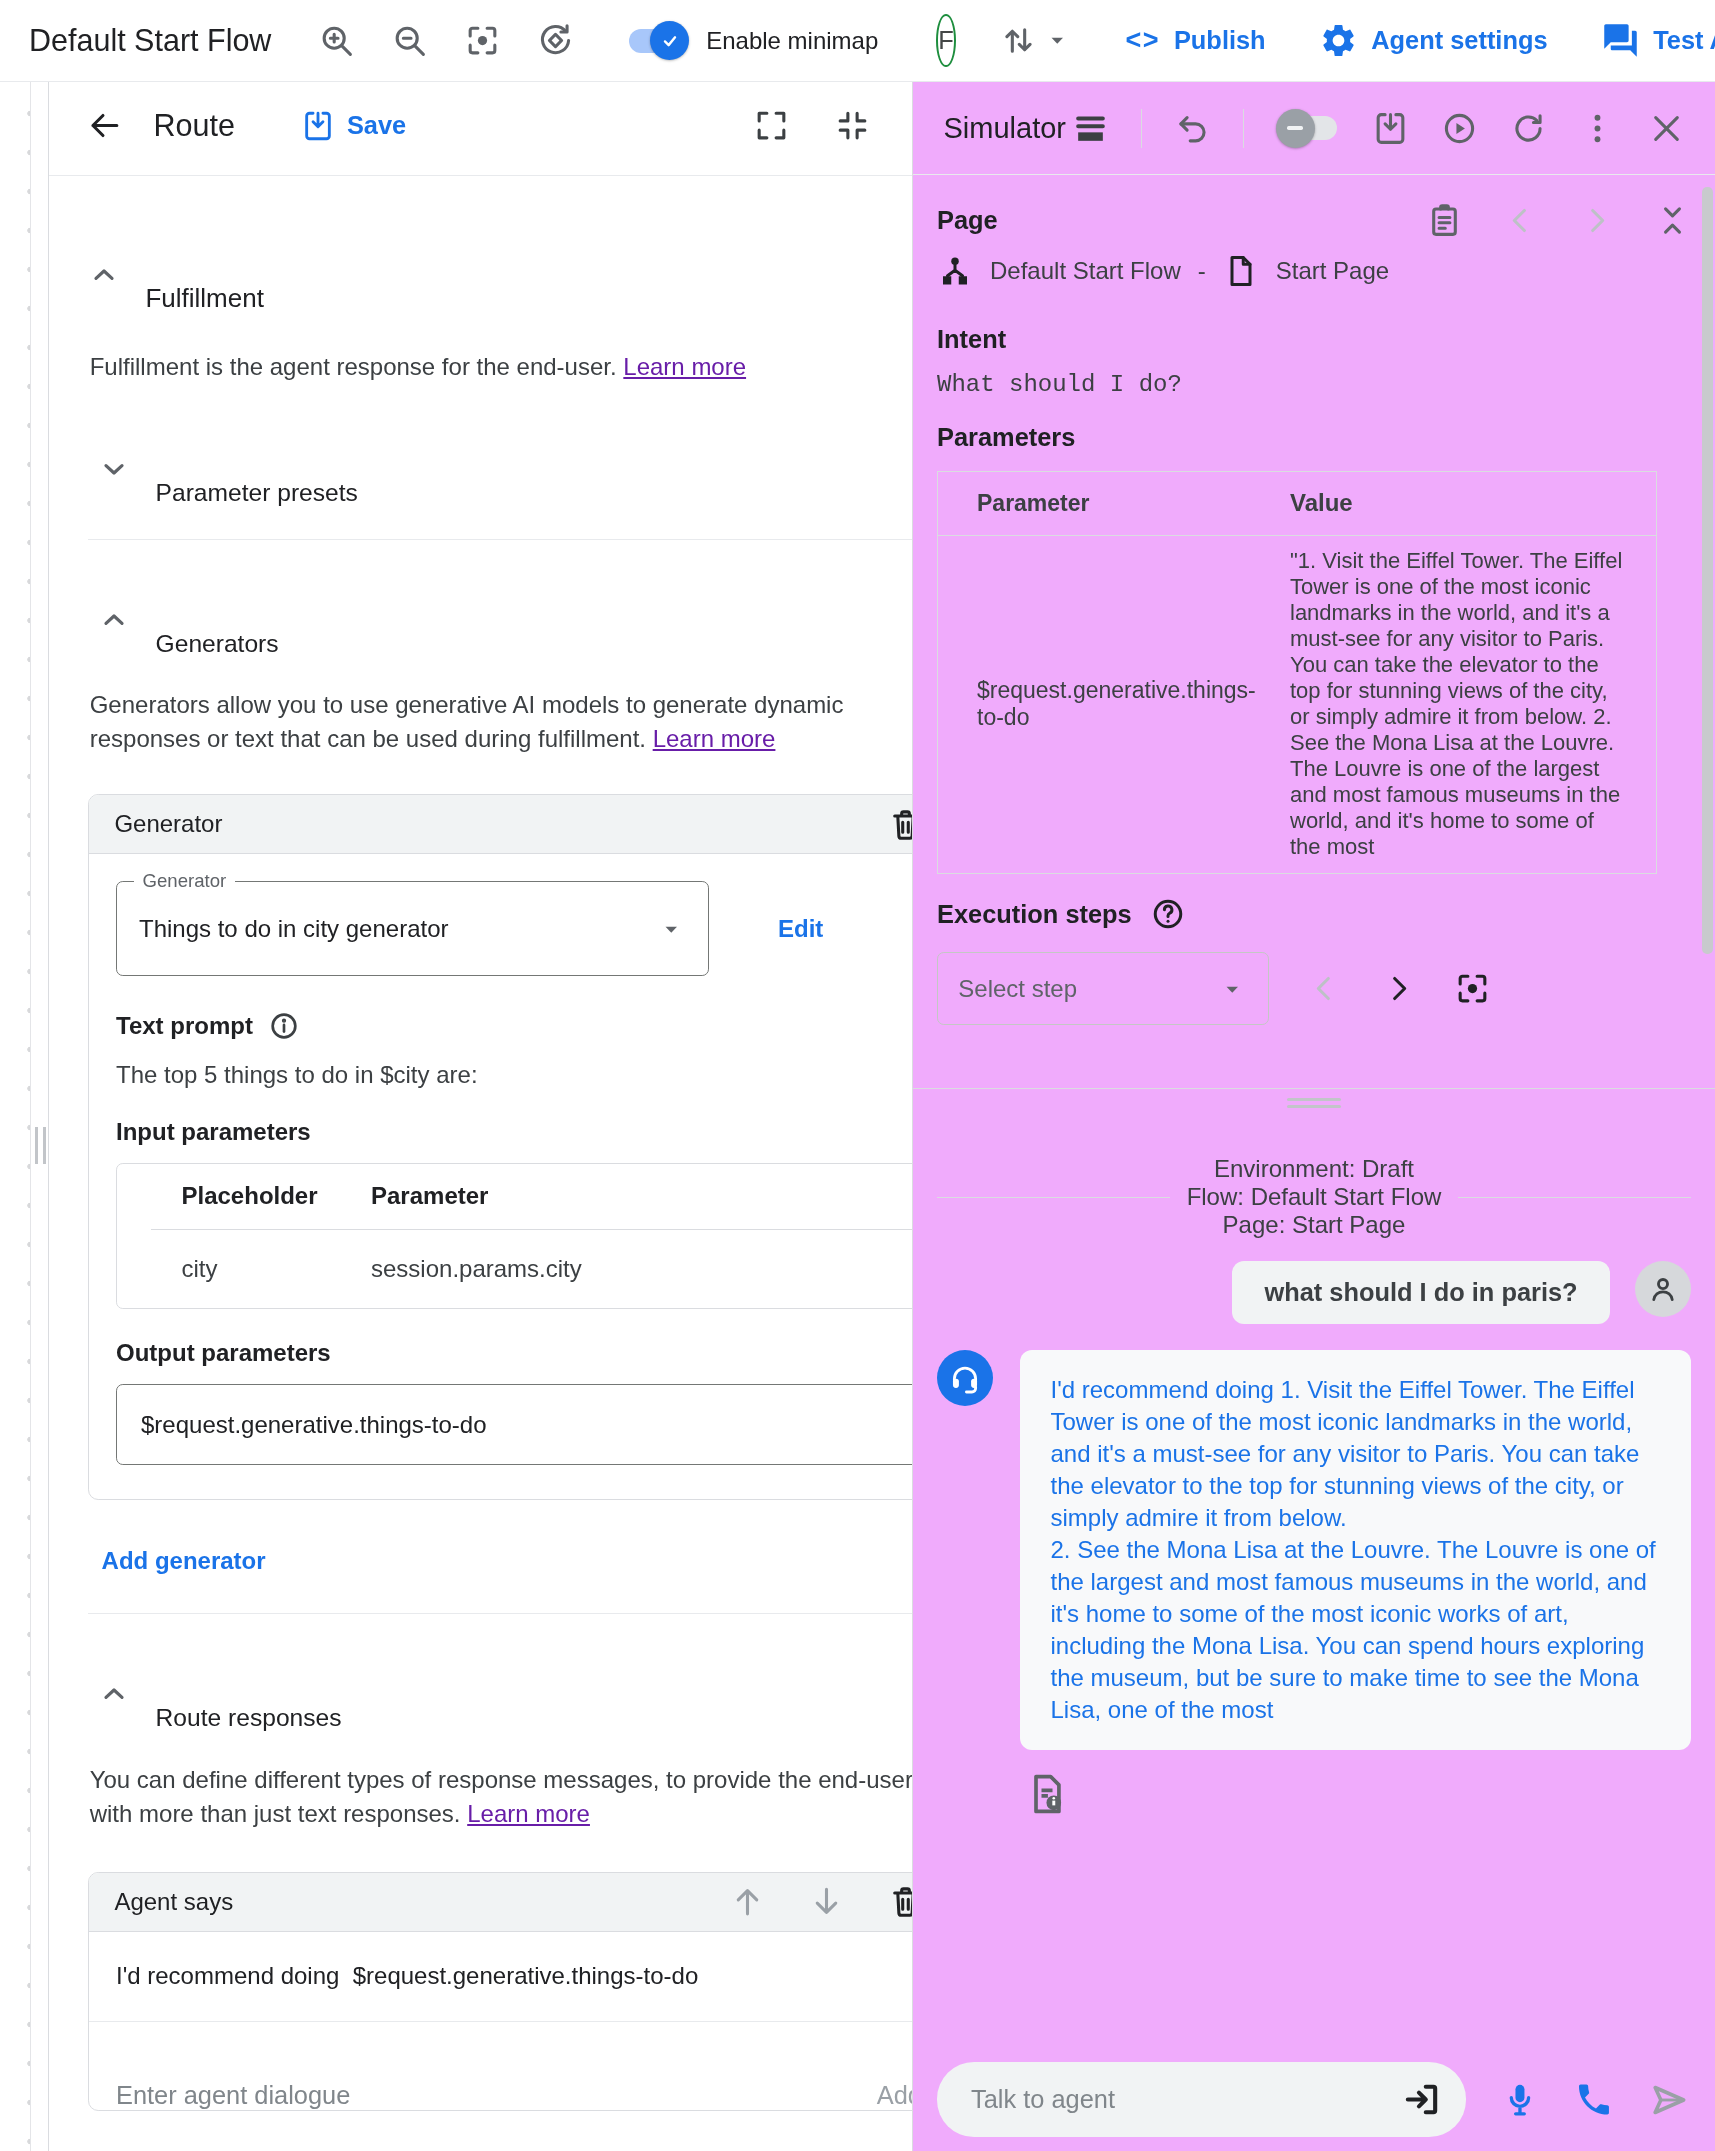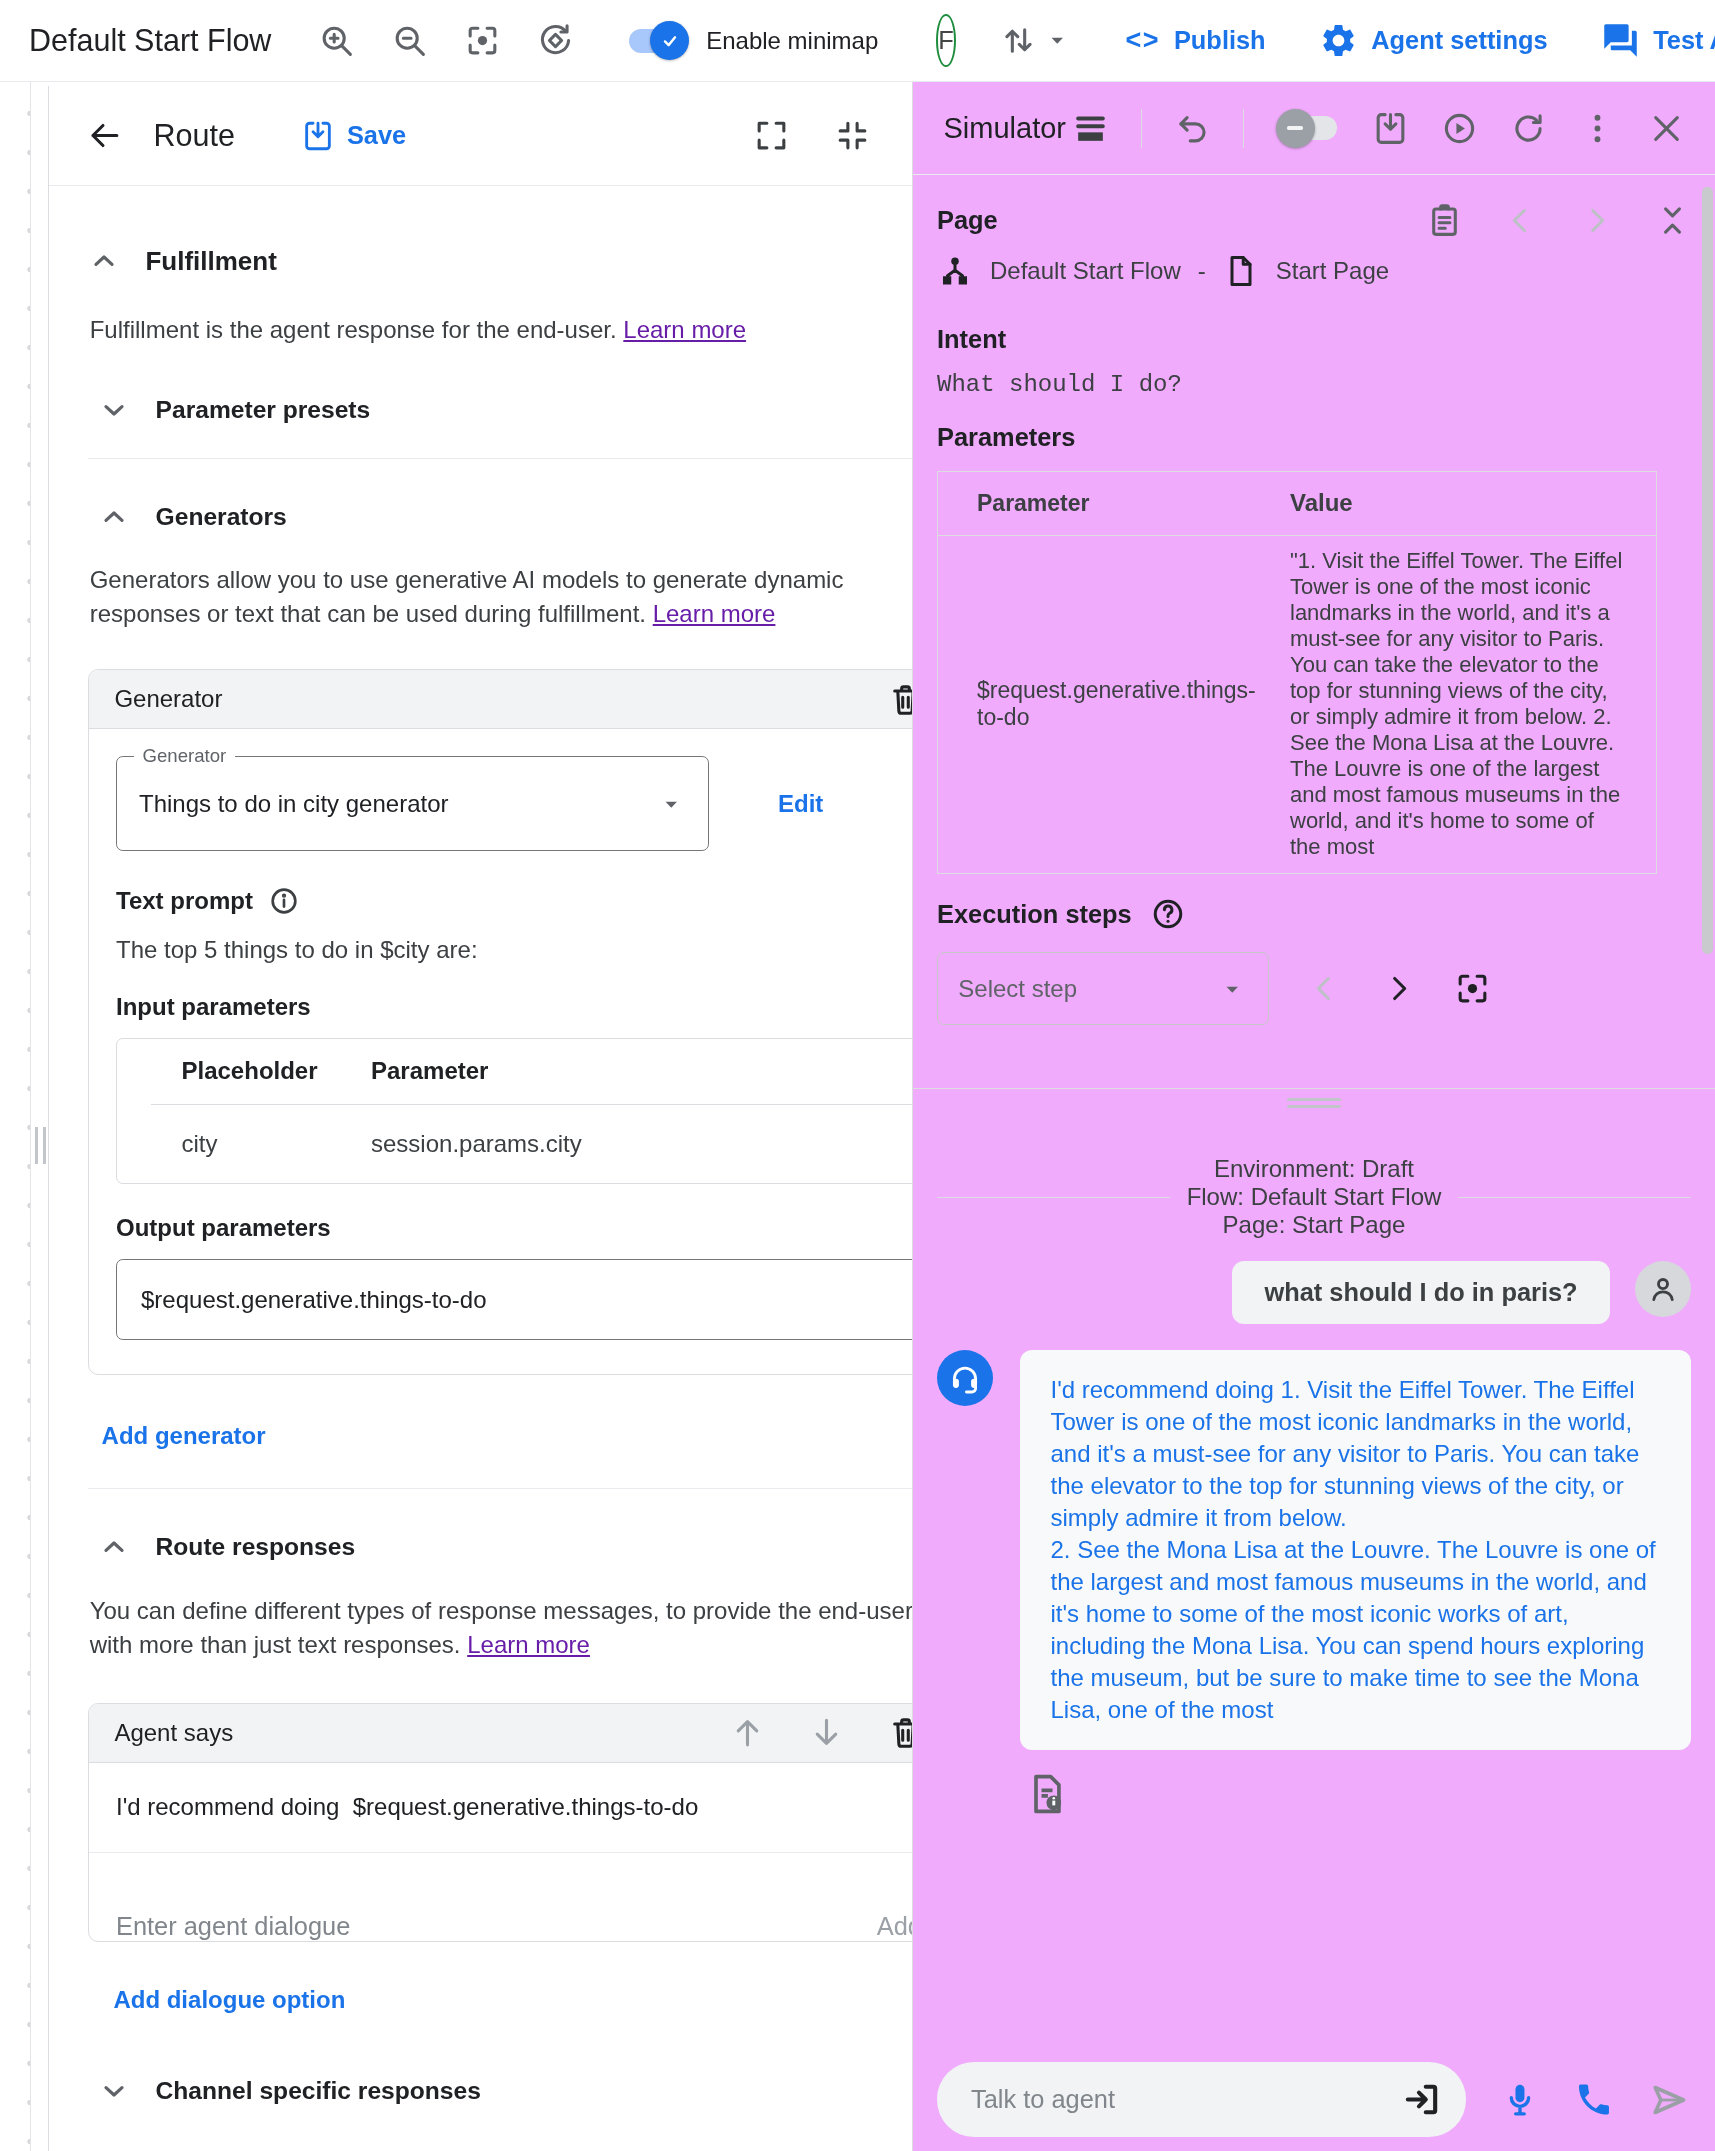--- a/index.html
+++ b/index.html
@@ -38,31 +38,31 @@
   .tb-action .ic { width:39px; height:39px; }
 
   
   .canvas-strip { position:absolute; top:82px; left:0; width:31px; bottom:0; background:#fff;
     background-image:radial-gradient(circle,#d7d8da 2.5px,transparent 3.1px);
     background-size:40px 39px; background-position:10.2px 12px; border-right:0.8px solid #e4e5e8; }
   .gutter-handle { position:absolute; left:35px; top:1127px; display:flex; gap:4.2px; }
   .gutter-handle i { display:block; width:3.4px; height:37px; background:#c2c5c9; }
 
   
-  .route-panel { position:absolute; top:86px; left:48px; width:942px; bottom:0; background:#fff;
+  .route-panel { position:absolute; top:76px; left:48px; width:942px; bottom:0; background:#fff;
                  border-left:0.8px solid #dadce0; border-right:0.8px solid #dadce0; overflow:hidden; }
   .route-header { height:100px; border-bottom:0.8px solid #e8eaed; display:flex; align-items:center; padding:0 37px; }
   .route-title { font-size:30.5px; color:#202124; margin-left:30.5px; }
   .route-save { display:flex; align-items:center; gap:12px; color:#1a73e8; font-size:25.4px; font-weight:bold; margin-left:66px; cursor:pointer; }
   .route-header-right { margin-left:auto; display:flex; align-items:center; gap:44px; color:#3c4043; }
   .route-body { padding:0 39px; position:relative; }
   .sec-row { display:flex; align-items:center; gap:25.4px; color:#202124; }
   .sec-chevron { color:#5f6368; width:32px; height:32px; }
   .sec-chevron svg { width:100%; height:100%; fill:none; stroke:currentColor; stroke-width:2.4; stroke-linecap:round; stroke-linejoin:round; }
-  .sec-heading { font-size:26px; font-weight:bold; }
+  .sec-heading { font-size:26px; font-weight:normal;margin-top:48px; }
   .sec-heading.sm { font-size:24.6px; }
   .para { font-size:24px; color:#3c4043; line-height:34px; margin-left:1.7px; }
   .link-purple { color:#681da8; text-decoration:underline; cursor:pointer; }
   .divider { height:0.8px; background:#e8eaed; }
   .blue-link { color:#1a73e8; font-size:24px; font-weight:bold; cursor:pointer; display:inline-block; }
 
   .card { border:0.8px solid #dadce0; border-radius:10.2px; overflow:hidden; }
   .card-header { height:59px; background:#f1f3f4; display:flex; align-items:center; padding:0 25.4px; border-bottom:0.8px solid #dadce0; }
   .card-title { font-size:24px; color:#202124; }
   .card-header .spacer { flex:1; }

